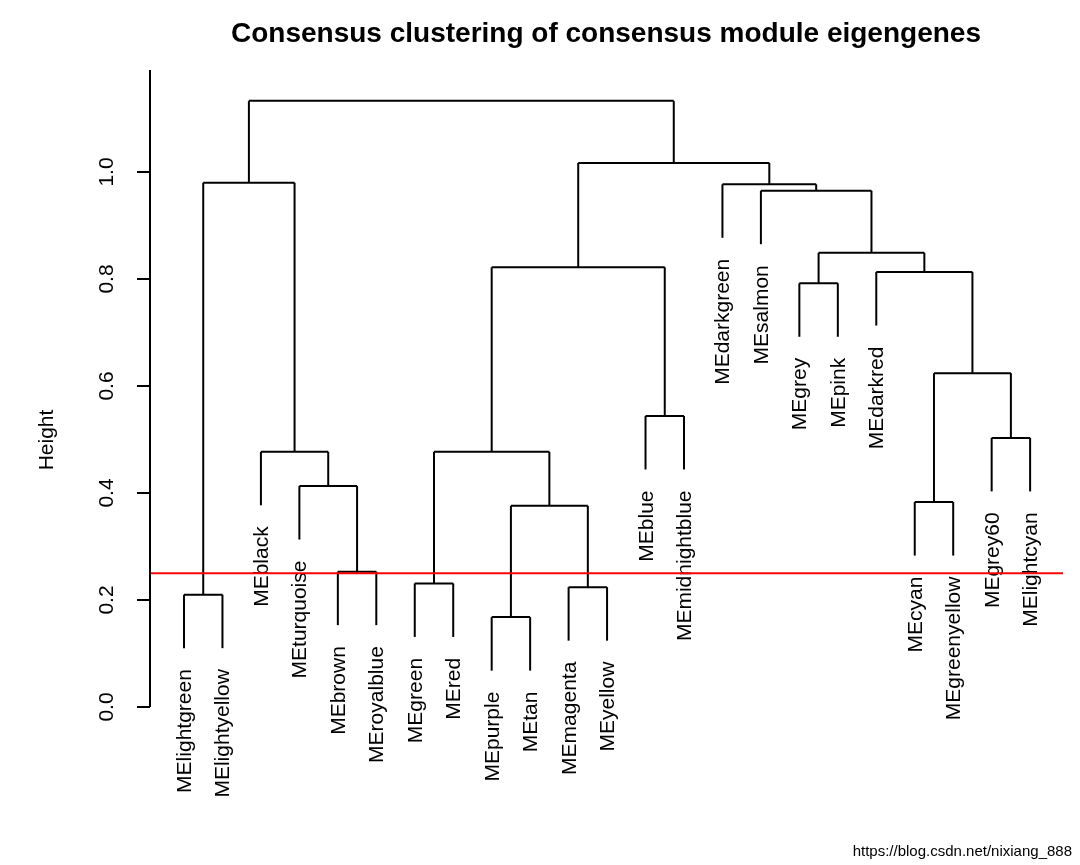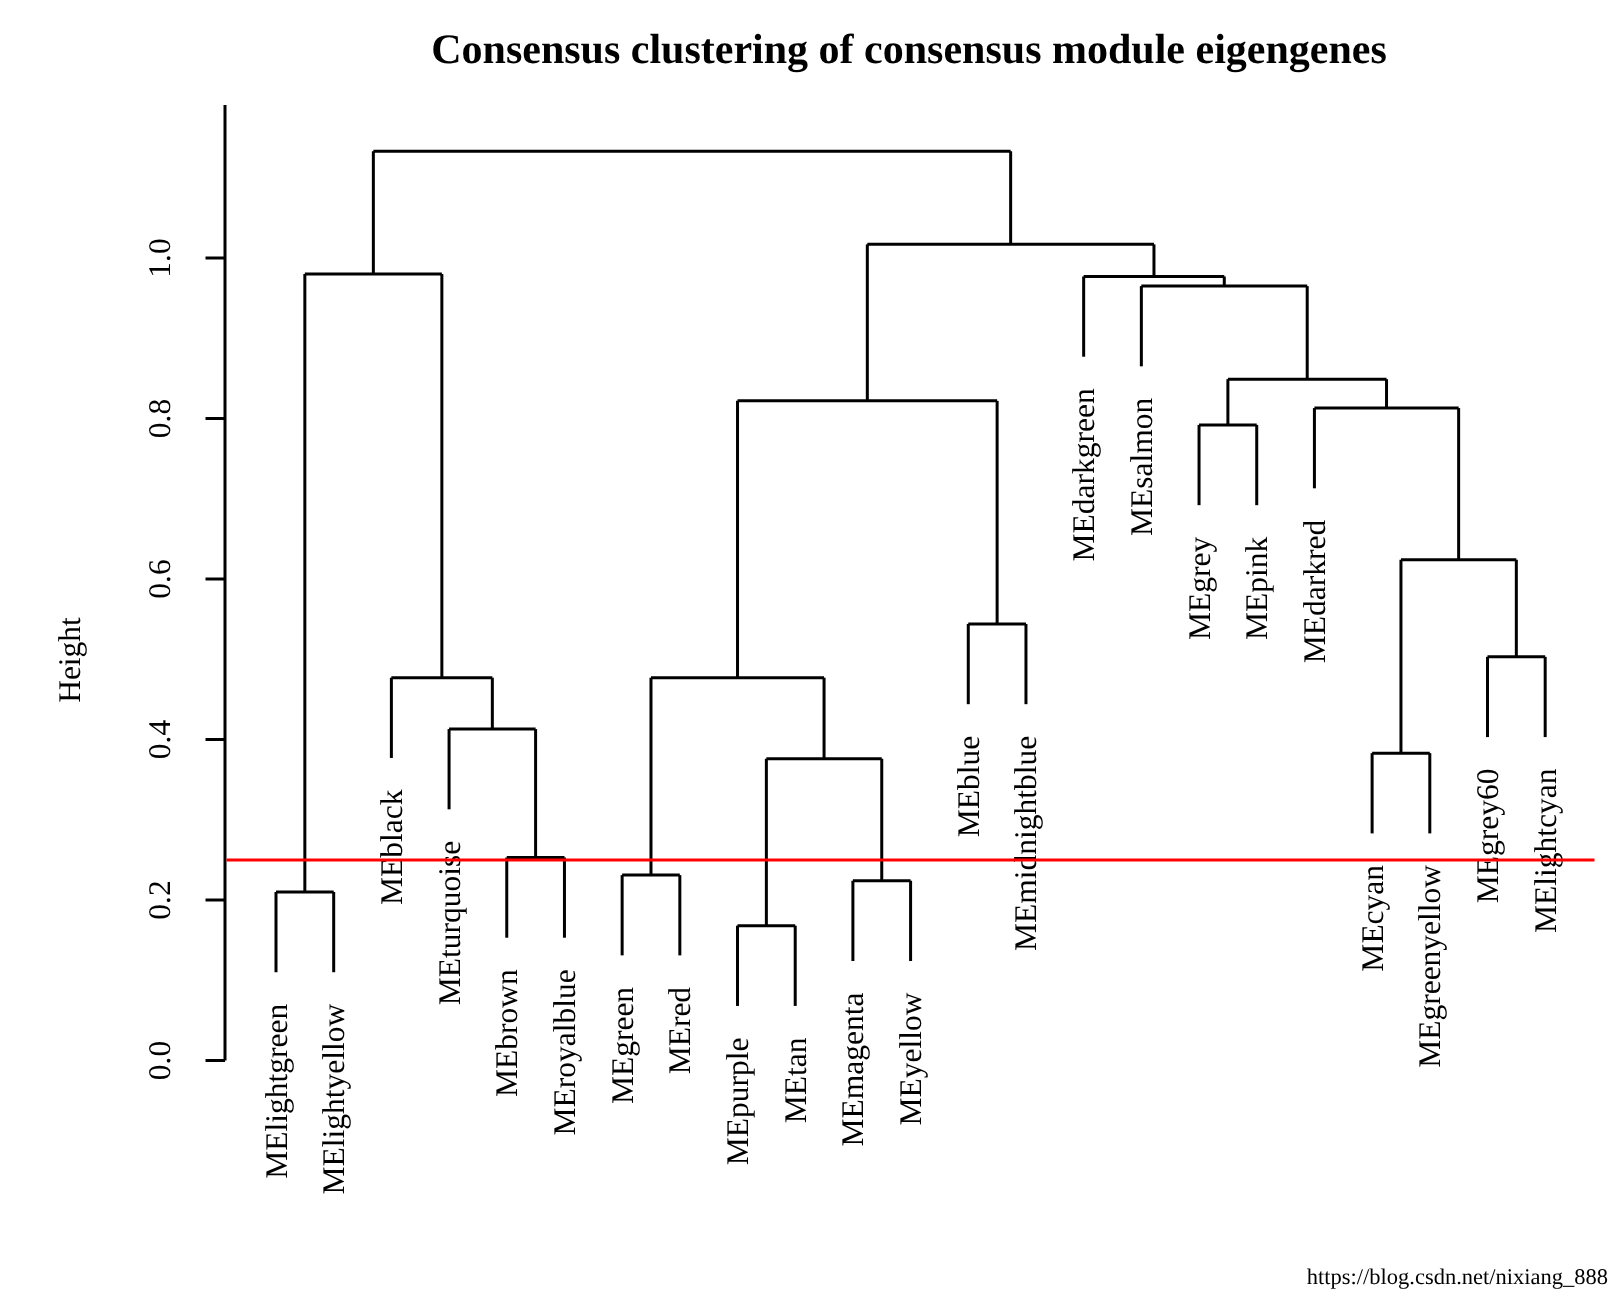--- a/index.html
+++ b/index.html
@@ -1,17 +1,17 @@
 <!DOCTYPE html>
 <html><head>
 <meta charset="utf-8">
 <style>
   html,body{margin:0;padding:0;background:#ffffff;}
   .figure{position:relative;width:1080px;height:865px;background:#ffffff;
-          font-family:Liberation Serif, serif;overflow:hidden;}
+          font-family:Liberation Sans, sans-serif;overflow:hidden;}
   svg{display:block;}
   svg text{fill:#000000;}
   .title{font-size:28px;font-weight:bold;}
   .axis-title{font-size:21px;}
   .tick-label{font-size:21px;}
   .leaf-label{font-size:21px;}
   .watermark{font-size:15px;}
   .branch,.axis,.tick{stroke:#000000;stroke-width:2;fill:none;}
 </style>
 </head>

